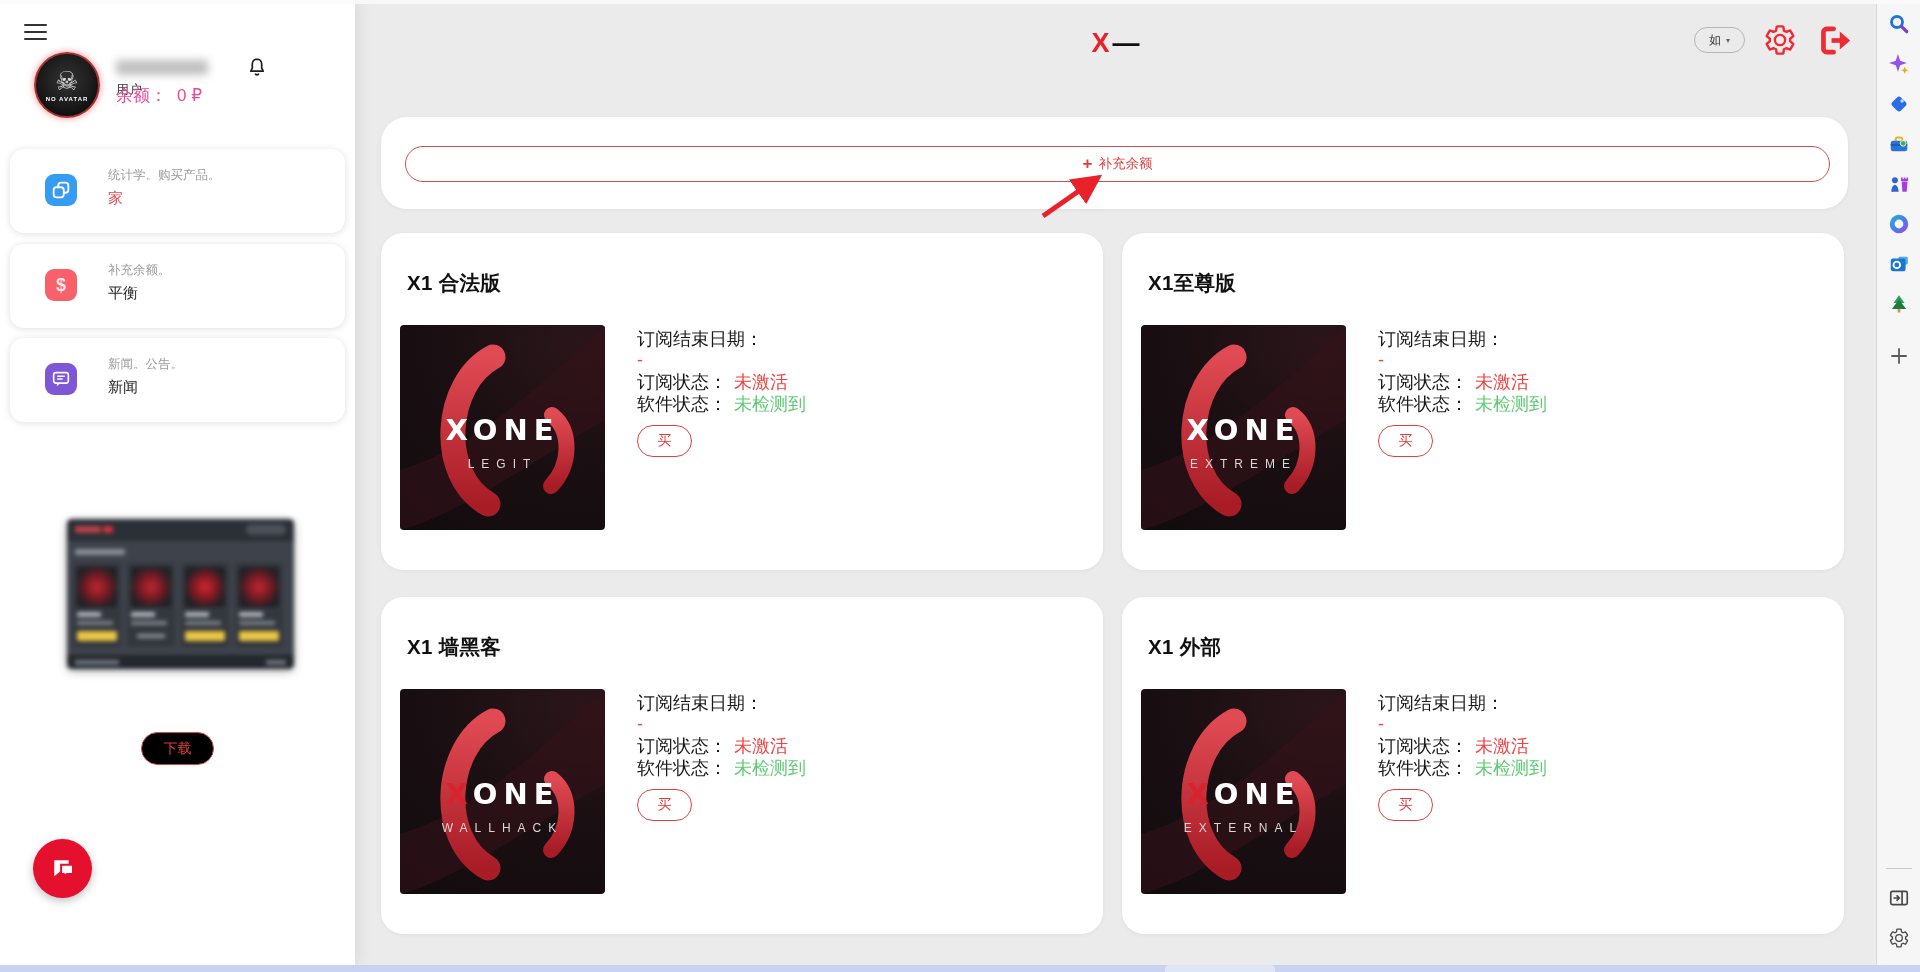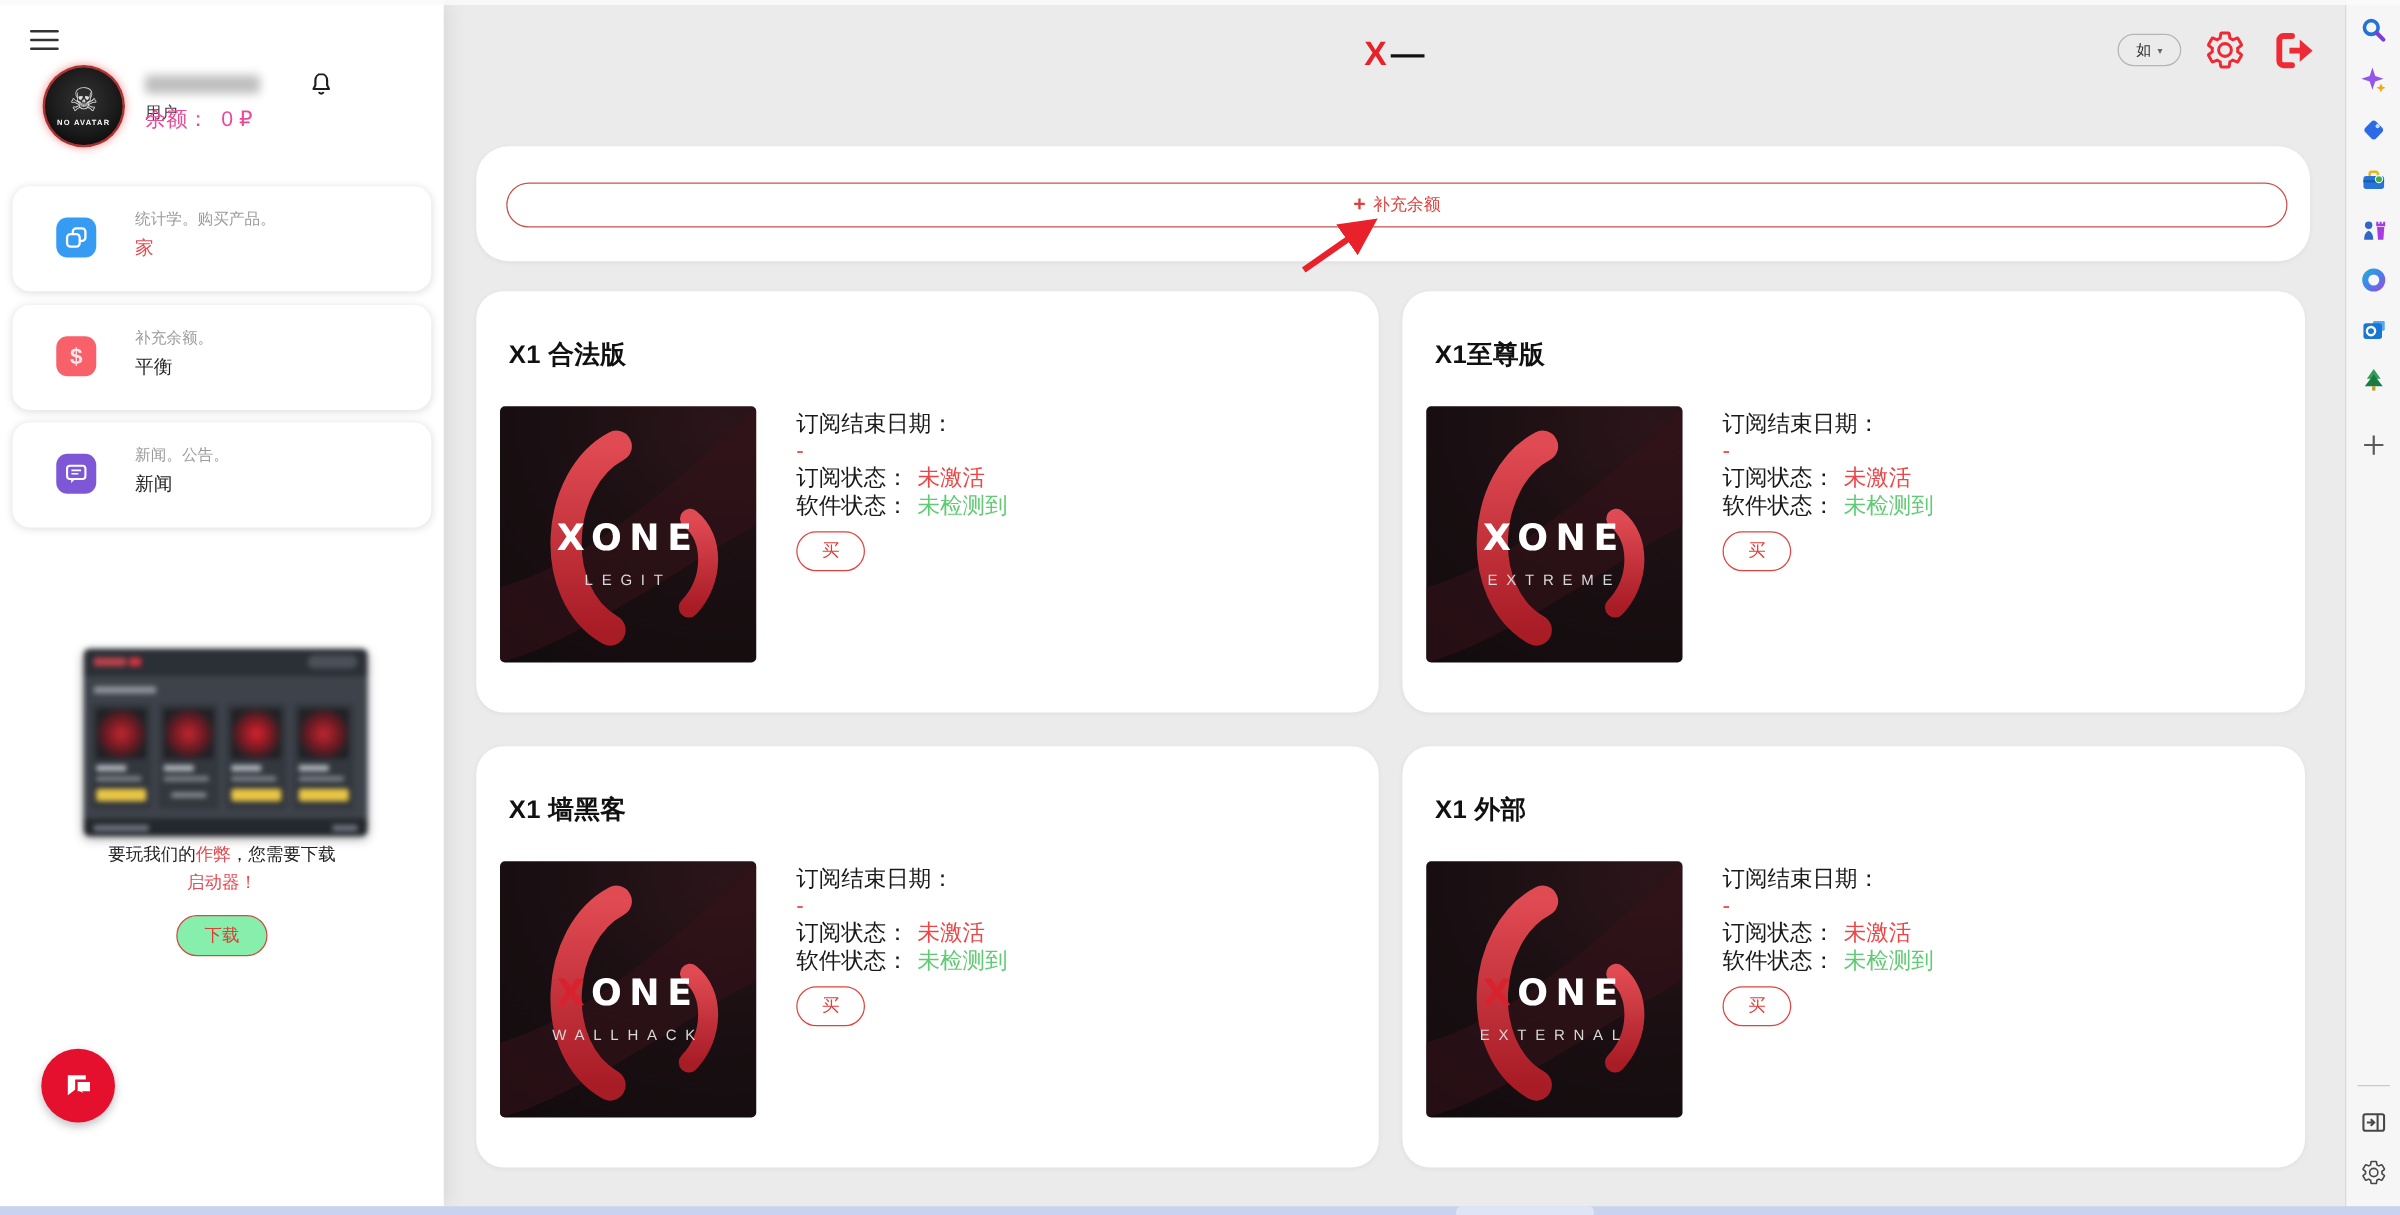--- a/index.html
+++ b/index.html
@@ -54,21 +54,21 @@
   .pv-btn{position:absolute;left:4px;top:68px;width:40px;height:10px;background:#e7c544;border-radius:2px}
   .pv-btn.gray{background:transparent;height:6px;top:70px}
   .pv-btn.gray::after{content:"";position:absolute;left:6px;top:1px;width:28px;height:4px;background:#8a8f98;border-radius:1px}
   .pv-foot{position:absolute;bottom:0;left:0;right:0;height:14px;background:#24272d}
   .pv-f1{position:absolute;left:8px;bottom:4px;width:44px;height:5px;background:#6d727b;border-radius:1px}
   .pv-f2{position:absolute;right:8px;bottom:4px;width:20px;height:5px;background:#6d727b;border-radius:1px}
 
   .dl-text{position:absolute;left:0;top:672px;width:355px;text-align:center;font-size:14px;color:#222;line-height:22px}
   .red-t{color:#e8484f}
   .dl-btn{position:absolute;left:141px;top:732px;width:73px;height:33px;border:1px solid #d04b45;border-radius:17px;
-    background:#86efac;color:#e03c38;font-size:14px;cursor:pointer;font-family:inherit}
+    background:#000000;color:#e03c38;font-size:14px;cursor:pointer;font-family:inherit}
 
   .chat-fab{position:absolute;left:33px;top:839px;width:59px;height:59px;border-radius:50%;background:#e50f2e;
     box-shadow:0 3px 8px rgba(0,0,0,.25);display:flex;align-items:center;justify-content:center;cursor:pointer;border:none}
 
   
   .logo{position:absolute;top:28px;left:355px;width:1521px;text-align:center;font-size:27px;font-weight:bold;z-index:1}
   .logo .lx{color:#e8212b}
   .logo .ld{color:#111;margin-left:3px;font-weight:900}
 
   .lang-pill{position:absolute;left:1694px;top:27px;width:51px;height:26px;border:1px solid #b5b5b5;border-radius:13px;
@@ -204,24 +204,20 @@
         <div class="pv-t1"></div>
         <div class="pv-t2"></div>
         <div class="pv-btn"></div>
       </div>
     <div class="pv-foot">
         <div class="pv-f1"></div>
         <div class="pv-f2"></div>
       </div>
   </div>
 
-  <div class="dl-text">
-    <span>要玩我们的</span><span class="red-t">作弊</span><span>，您需要下载</span><br>
-    <span class="red-t">启动器！</span>
-  </div>
   <button class="dl-btn">下载</button>
 
   <button class="chat-fab">
     <svg viewBox="0 0 24 24" width="30" height="30">
       <path d="M5 5 H16.5 V14 H9.8 L5 17.8 Z" fill="#fff"></path>
       <path d="M10.5 8.5 H20 V16 H15.8 L18.6 19 L12.5 16 H10.5 Z" fill="#fff" stroke="#e50f2e" stroke-width="1.6"></path>
     </svg>
   </button>
 </aside>
 

